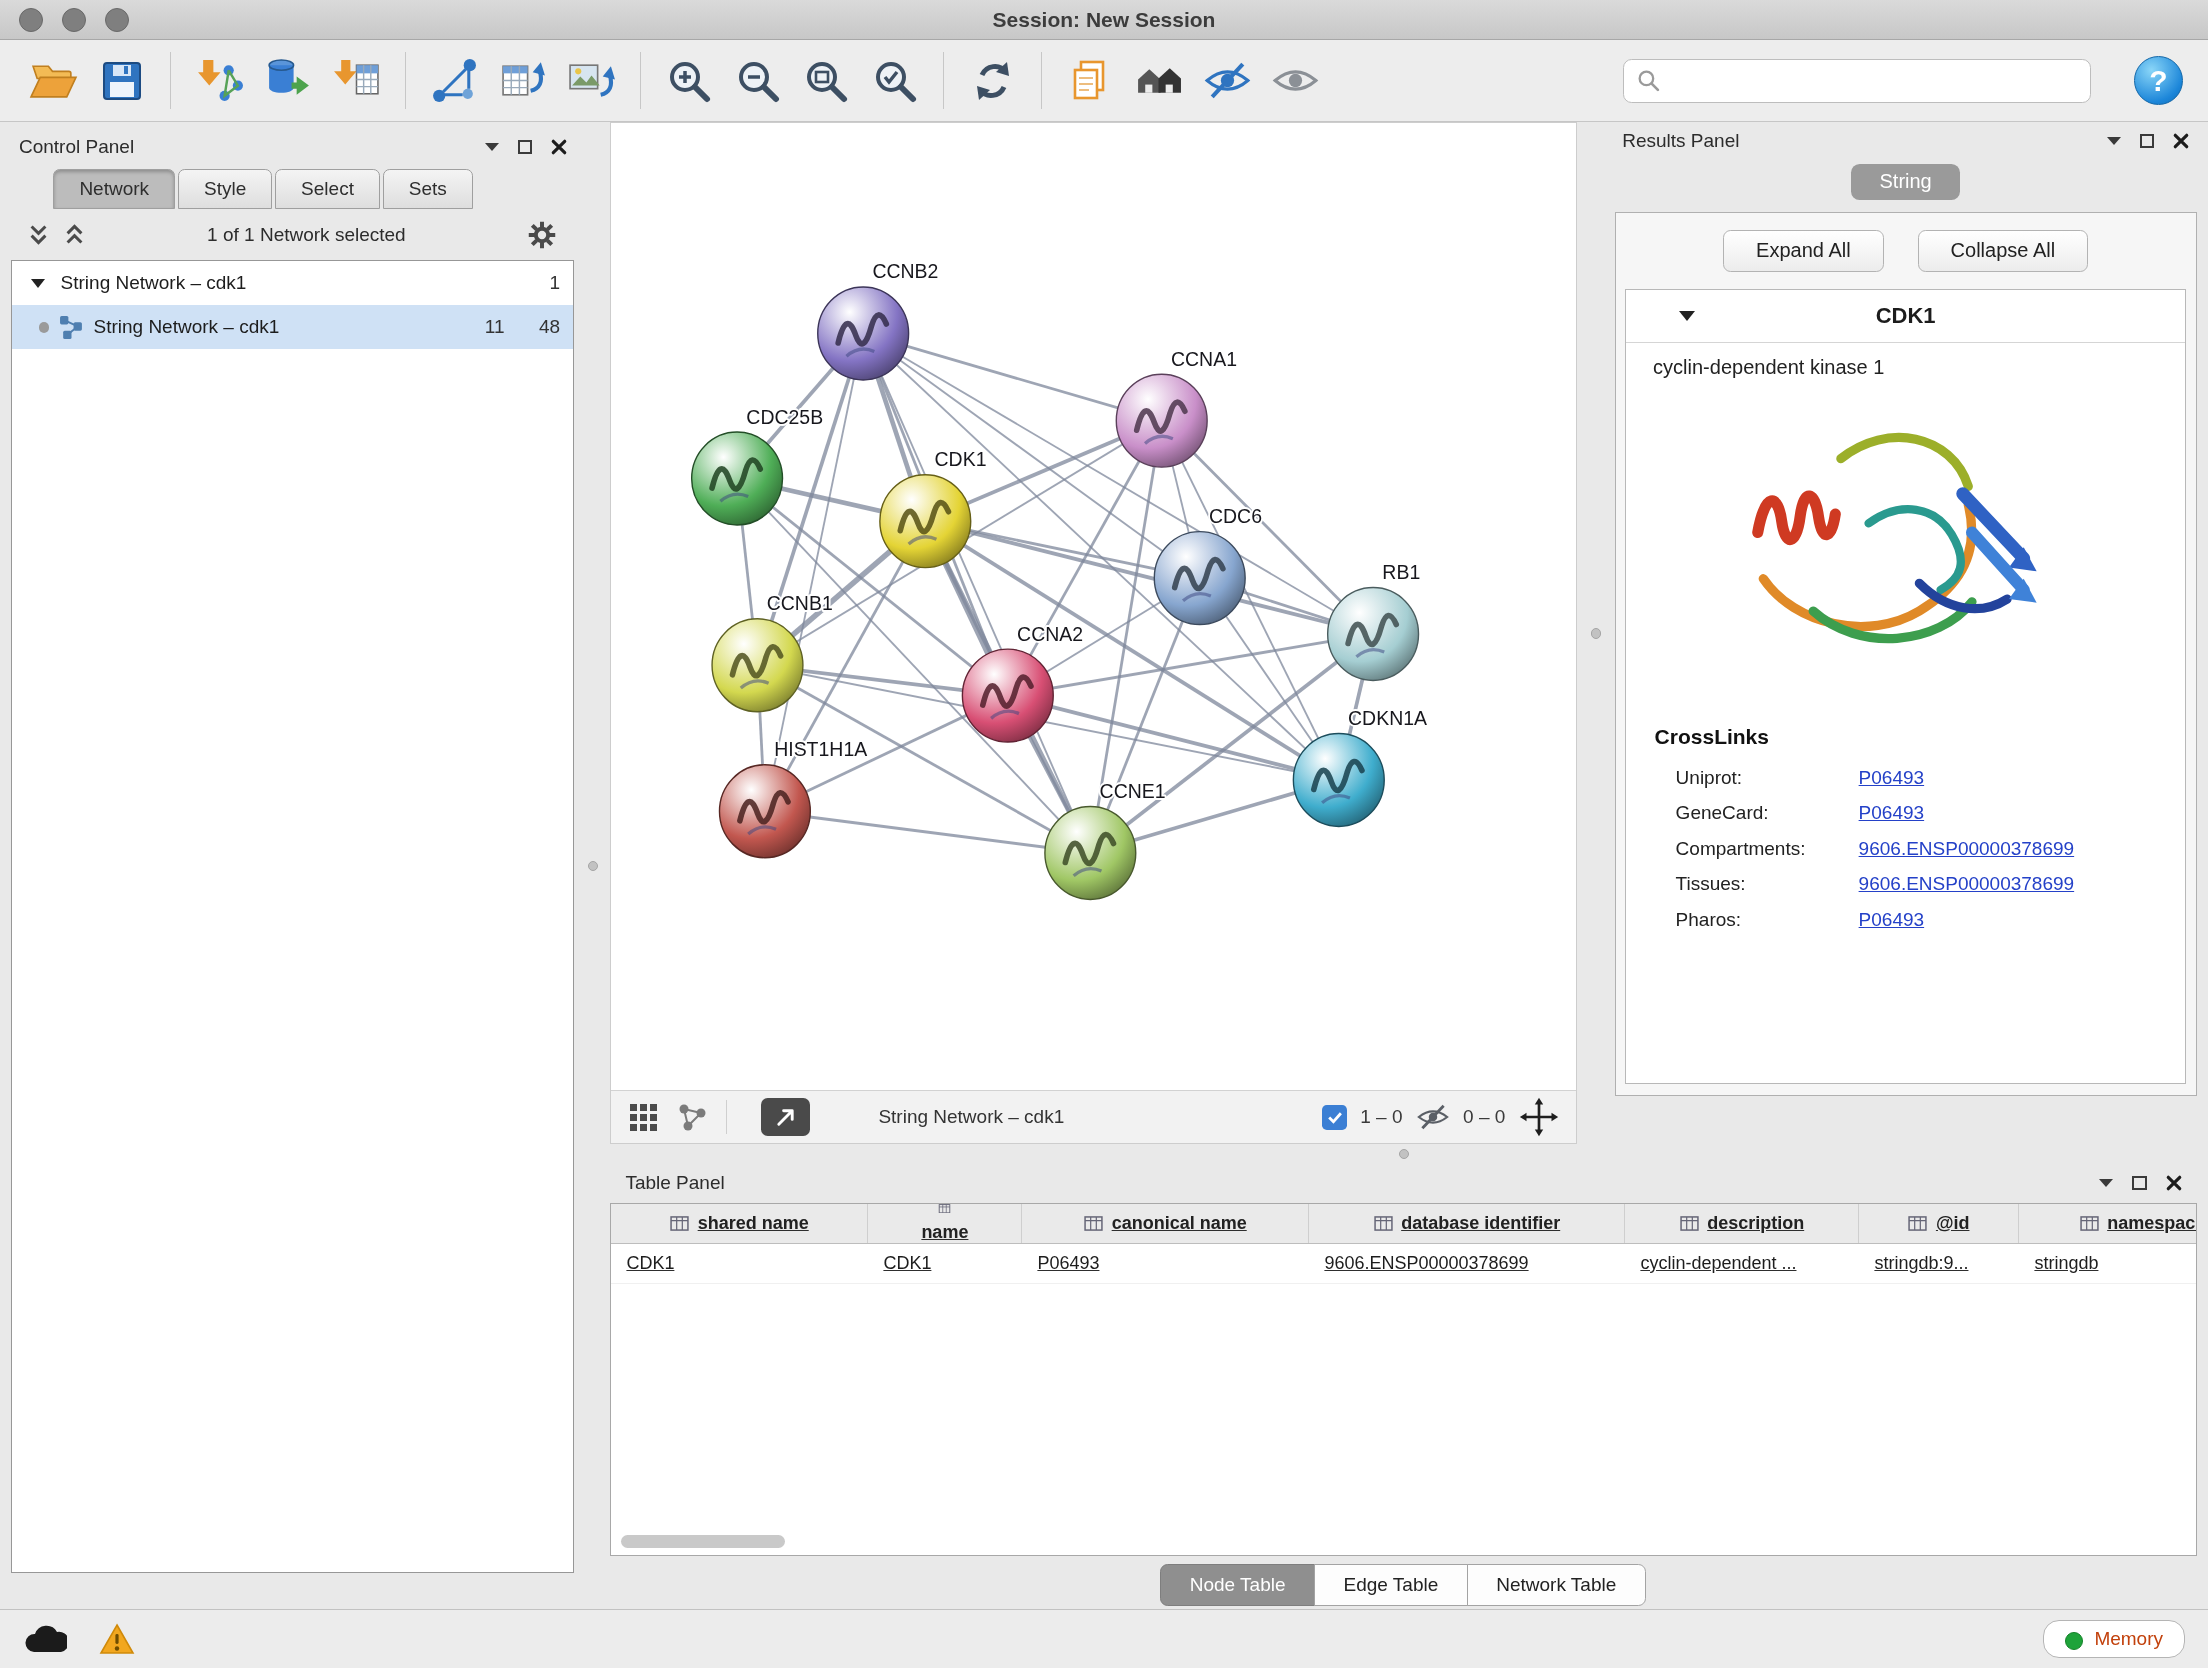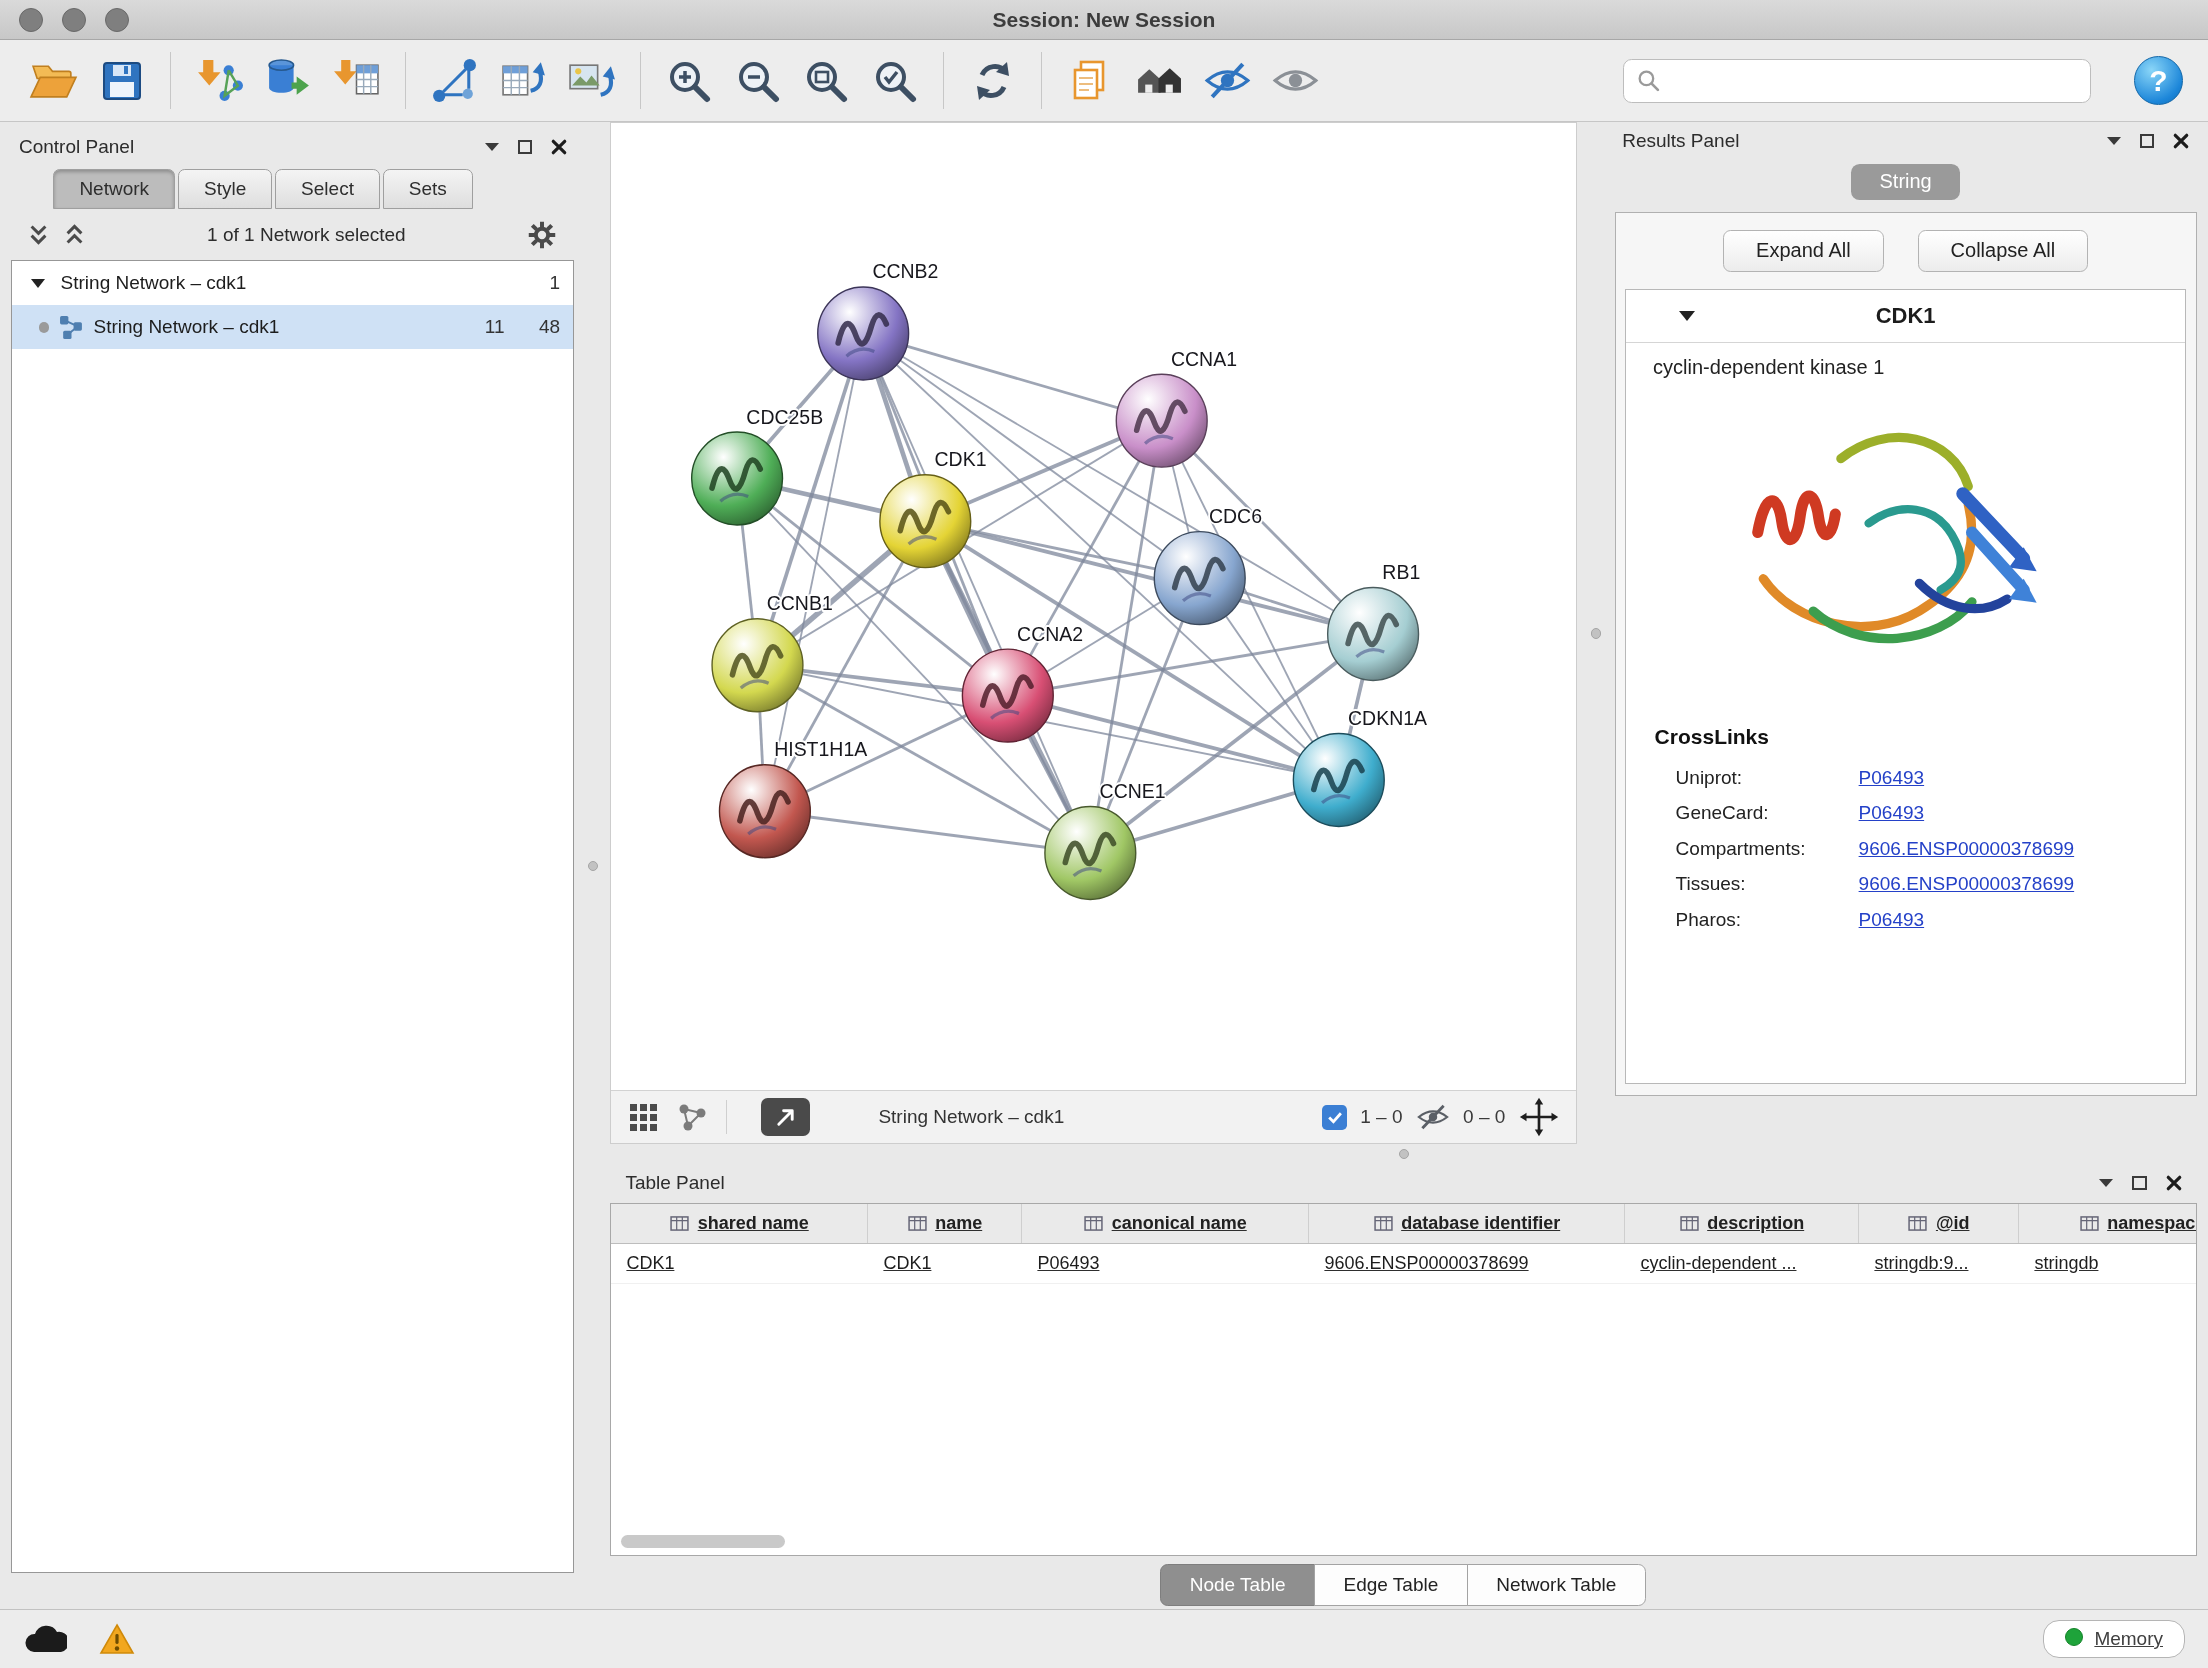--- a/index.html
+++ b/index.html
@@ -98,21 +98,21 @@
 .h-scroll{position:absolute;bottom:7.6px;left:9.5px;right:9.5px;height:12.4px;}
 .h-thumb{width:164px;height:12.4px;background:#c9c9c9;border-radius:6.7px;}
 .tp-tabs{height:49px;display:flex;justify-content:center;align-items:center;flex:0 0 auto;margin-top:3.8px;}
 .tp-tab{height:42px;display:flex;align-items:center;padding:0 28.5px;border:1px solid #a3a3a3;background:#fdfdfd;margin-left:-1px;font-size:19px;color:#222;}
 .tp-tab.selected{background:#8f8f8f;color:#fff;border-color:#7e7e7e;}
 .tp-tab:first-child{border-radius:7.6px 0 0 7.6px;}
 .tp-tab:last-child{border-radius:0 7.6px 7.6px 0;}
 
 
 .statusbar{height:59px;flex:0 0 auto;background:#ececec;border-top:1px solid #c2c2c2;display:flex;align-items:center;padding:0 23px;gap:32px;}
-.memory-pill{margin-left:auto;display:flex;align-items:flex-start;gap:11.4px;background:#fff;border:1px solid #b5b5b5;border-radius:16px;padding:6.7px 21px;font-size:19px;color:#404040;text-decoration:underline;}
+.memory-pill{margin-left:auto;display:flex;align-items:flex-end;gap:11.4px;background:#fff;border:1px solid #b5b5b5;border-radius:16px;padding:6.7px 21px;font-size:19px;color:#c2410c;}
 .green-dot{width:18px;height:18px;border-radius:50%;background:#1ea33a;border:1px solid #148329;}
 </style>
 </head>
 <body>
 
 <div class="titlebar">
   <span class="tl"></span>
   <span class="tl"></span>
   <span class="tl"></span>
   <span class="win-title">Session: New Session</span>
@@ -639,21 +639,21 @@
       </div>
       <div class="tp-table">
         <div class="thead" id="table-head-row">
             <div class="th" style="width: 257px;">
               <svg viewBox="0 0 20 16" width="19" height="15">
                 <rect x="1" y="1" width="18" height="14" fill="none" stroke="#667" stroke-width="1.6"></rect>
                 <path d="M7 1v14M13 1v14M1 5h18" stroke="#667" stroke-width="1.3" fill="none"></path>
               </svg>
               <span>shared name</span>
             </div>
-            <div class="th" style="width: 154px;">
+            <div class="th" style="width: 154px; flex-direction: column;">
               <svg viewBox="0 0 20 16" width="19" height="15">
                 <rect x="1" y="1" width="18" height="14" fill="none" stroke="#667" stroke-width="1.6"></rect>
                 <path d="M7 1v14M13 1v14M1 5h18" stroke="#667" stroke-width="1.3" fill="none"></path>
               </svg>
               <span>name</span>
             </div>
             <div class="th" style="width: 287px;">
               <svg viewBox="0 0 20 16" width="19" height="15">
                 <rect x="1" y="1" width="18" height="14" fill="none" stroke="#667" stroke-width="1.6"></rect>
                 <path d="M7 1v14M13 1v14M1 5h18" stroke="#667" stroke-width="1.3" fill="none"></path>

